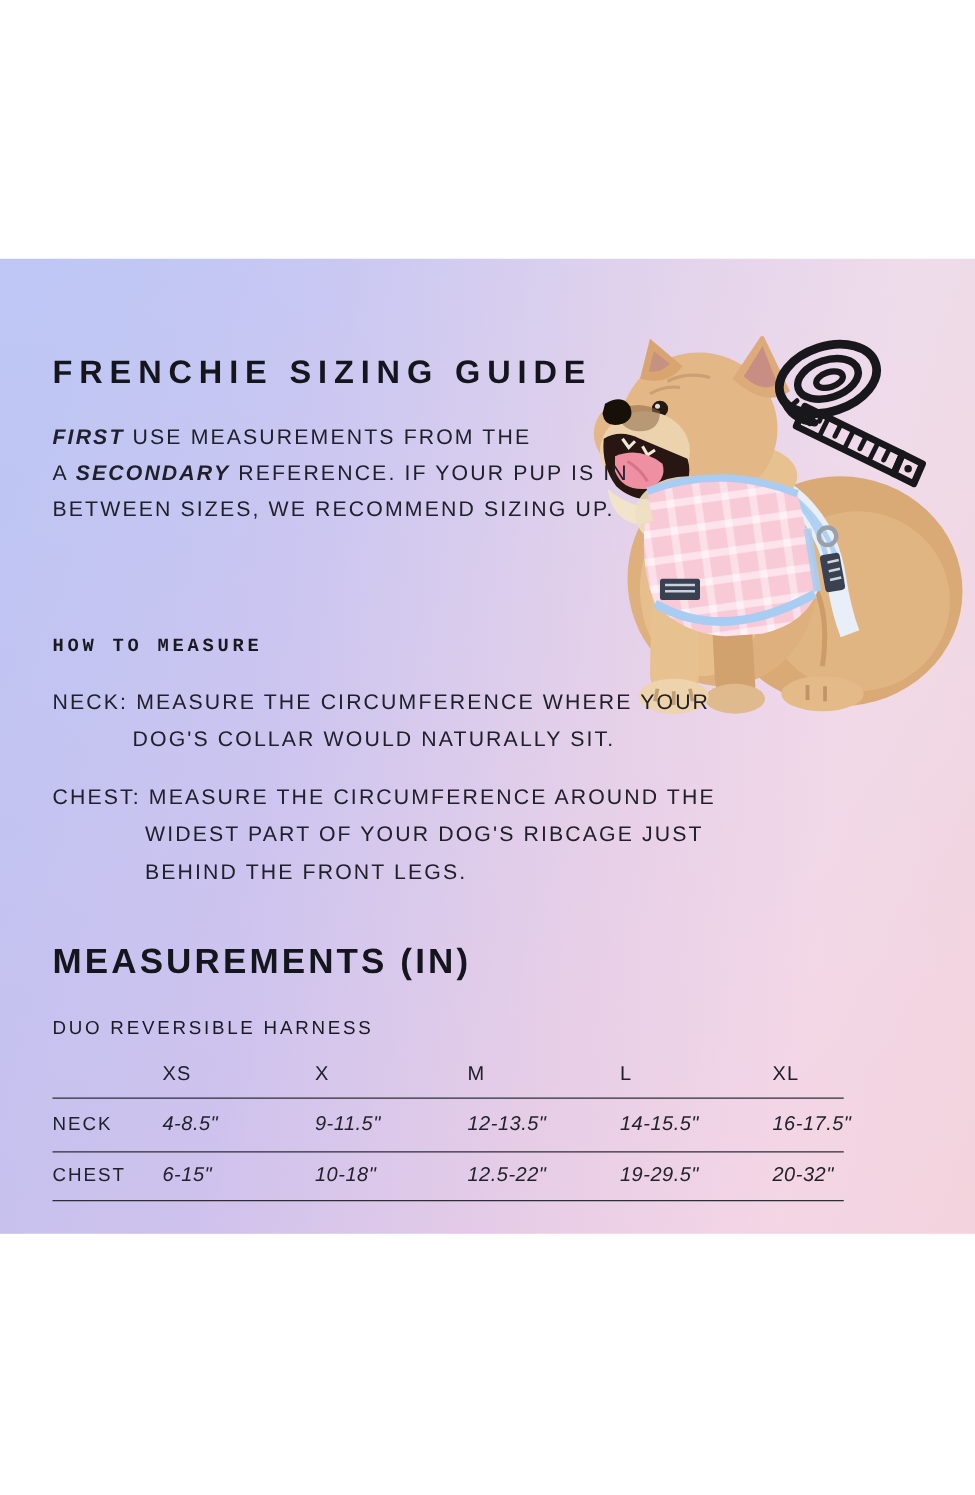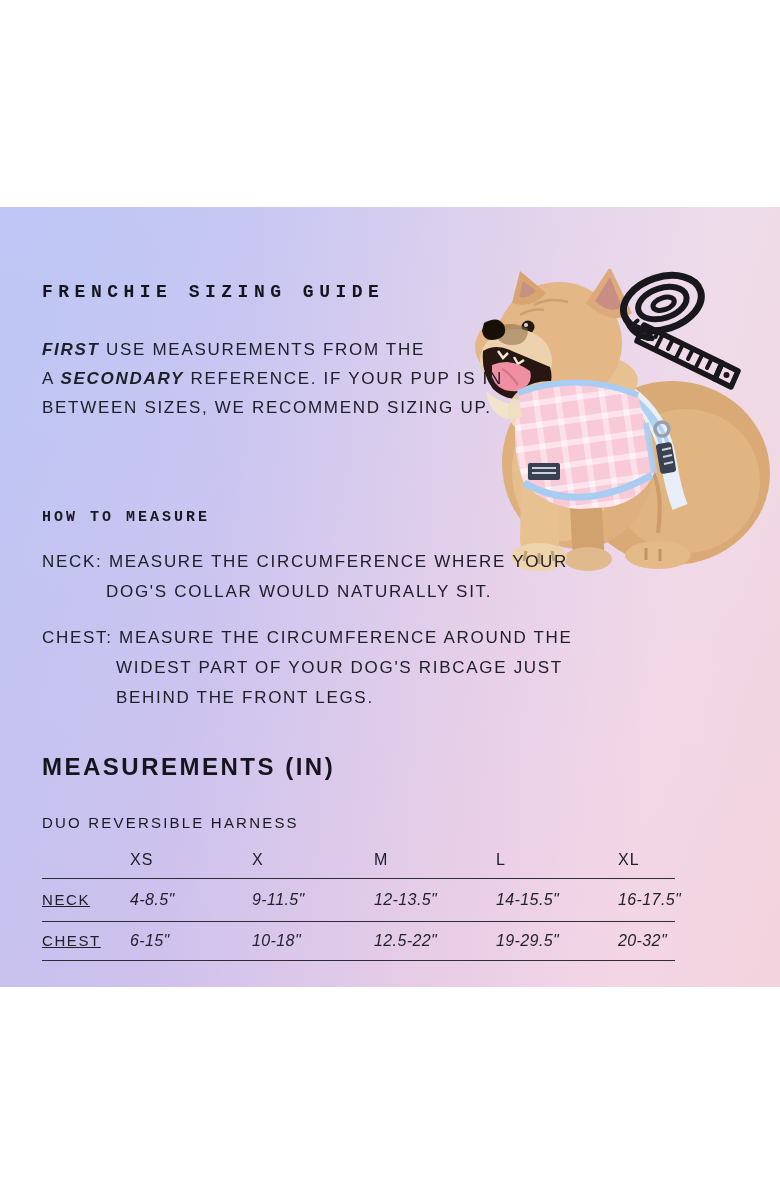--- a/index.html
+++ b/index.html
@@ -15,22 +15,22 @@
     position:absolute;left:0;top:207px;width:780px;height:780px;
     background:
       linear-gradient(to bottom, rgba(140,160,250,0.10) 0%, rgba(205,130,205,0.14) 100%),
       linear-gradient(98deg, #c3cbf4 4%, #cfccf2 30%, #ecd9ea 60%, #fae3e9 82%, #f9e0df 100%);
     overflow:hidden;
   }
   .abs{position:absolute;}
 
   .page-title{
     left:42px;top:75px;
-    font-size:18px;font-weight:800;letter-spacing:5.5px;
-    color:#15151d;white-space:nowrap;font-family:Liberation Mono, monospace;
+    font-size:26px;font-weight:800;letter-spacing:5.5px;
+    color:#15151d;white-space:nowrap;
   }
   .intro{
     left:42px;top:128px;
     font-size:17px;line-height:29px;letter-spacing:1.7px;
     color:#20202b;white-space:nowrap;
   }
   .intro i{font-style:italic;font-weight:600;}
 
   .how-heading{
     left:42px;top:302px;
@@ -43,39 +43,39 @@
     font-size:17px;line-height:30px;letter-spacing:1.7px;color:#20202b;
     white-space:nowrap;
   }
   .measure-item.item-neck{top:340px;}
   .measure-item.item-chest{top:416px;}
   .measure-item .indent1{padding-left:64px;}
   .measure-item .indent2{padding-left:74px;}
 
   .measurements-heading{
     left:42px;top:546px;
-    font-size:24px;font-weight:800;letter-spacing:2.5px;color:#15151d;
+    font-size:28px;font-weight:800;letter-spacing:2.5px;color:#15151d;
     white-space:nowrap;
   }
   .product-name{
     left:42px;top:607px;
     font-size:15px;font-weight:400;letter-spacing:2.2px;color:#191922;
     white-space:nowrap;
   }
 
   .size-table{left:42px;top:638px;width:633px;}
   .t-row{position:relative;border-bottom:1.5px solid #2e2e38;}
   .t-row.header{height:33px;text-align:right;}
   .t-row.r1{height:42px;}
   .t-row.r2{height:38px;}
   .t-row span{position:absolute;top:0;white-space:nowrap;}
   .t-row.header span{line-height:30px;font-size:16px;letter-spacing:1px;color:#20202b;}
   .t-row.r1 span,.t-row.r2 span{line-height:42px;}
   .t-row.r2 span{line-height:38px;}
-  .row-label{left:0;font-size:15px;letter-spacing:1.6px;color:#20202b;text-decoration:underline;}
+  .row-label{left:0;font-size:15px;letter-spacing:1.6px;color:#20202b;}
   .c1{left:88px;} .c2{left:210px;} .c3{left:332px;} .c4{left:454px;} .c5{left:576px;}
   .val{font-size:16px;font-style:italic;letter-spacing:0.4px;color:#22222c;}
 
   .dog-wrap{left:462px;top:62px;width:312px;height:304px;}
   .tape-wrap{left:618px;top:60px;width:145px;height:124px;}
   .dog-wrap svg,.tape-wrap svg{display:block;width:100%;height:100%;}
 </style>
 </head>
 <body>
 

